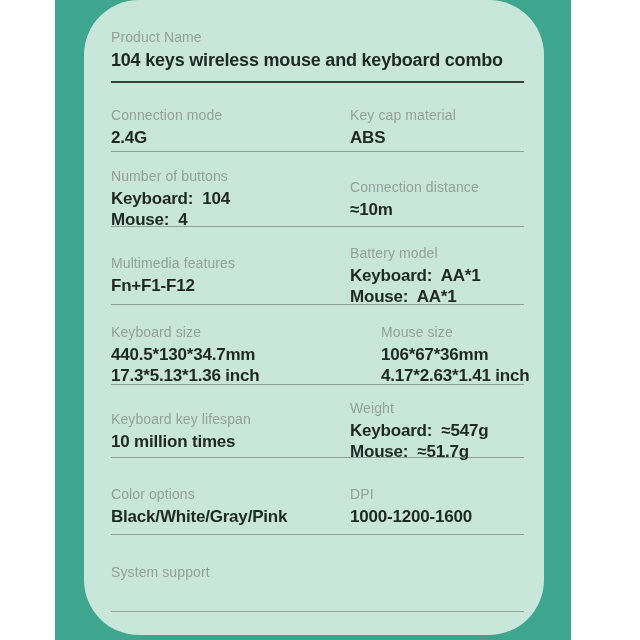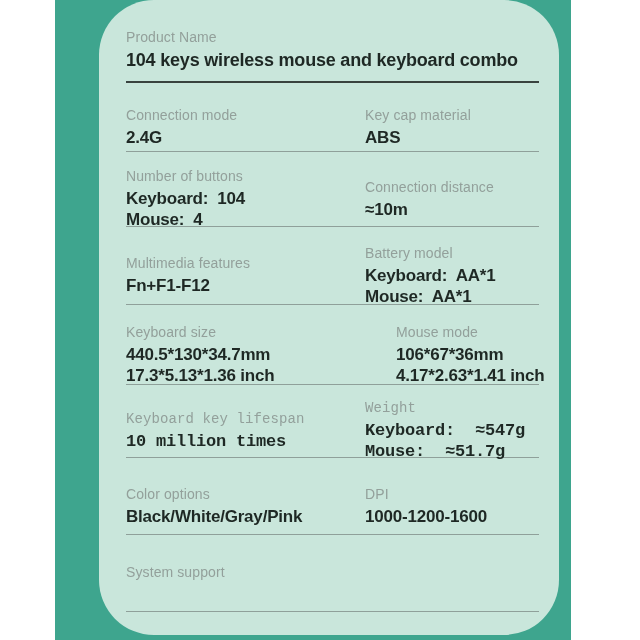--- a/index.html
+++ b/index.html
@@ -13,21 +13,21 @@
   }
   .stage { position: relative; width: 640px; height: 640px; background: #ffffff; }
   .band {
     position: absolute;
     left: 55px; top: 0;
     width: 516px; height: 640px;
     background: #3ea58e;
   }
   .card {
     position: absolute;
-    left: 99px; top: 0;
+    left: 84px; top: 0;
     width: 460px; height: 635px;
     background: #c9e6db;
     border-radius: 55px;
     box-sizing: border-box;
     padding: 0 20px 0 27px;
     display: flex;
     flex-direction: column;
   }
   .row {
     box-sizing: border-box;
@@ -36,21 +36,21 @@
     border-bottom: 1px solid #8fa09a;
     padding-top: 22px;
     padding-bottom: 2px;
   }
   .row-1 { height: 83px; padding-top: 22px; }
   .row-1 { border-bottom-color: #39433f; border-bottom-width: 2px; }
   .row-2 { height: 69px; }
   .row-3 { height: 75px; }
   .row-4 { height: 78px; }
   .row-5 { height: 80px; gap: 31px; }
-  .row-6 { height: 73px; font-family: Liberation Mono, monospace; }
+  .row-6 { height: 73px; }
   .row-7 { height: 77px; }
   .row-8 { height: 77px; padding-top: 4px; }
   .col-left  { width: 239px; flex: 0 0 auto; }
   .col-right { flex: 1 1 auto; }
   .col-full  { flex: 1 1 auto; }
   .label {
     font-size: 14px;
     line-height: 17px;
     color: #93a09b;
     letter-spacing: 0.1px;
@@ -116,21 +116,21 @@
       </div>
     </div>
 
     <div class="row row-5">
       <div class="col-left">
         <div class="label">Keyboard size</div>
         <div class="value">440.5*130*34.7mm</div>
         <div class="value">17.3*5.13*1.36 inch</div>
       </div>
       <div class="col-right">
-        <div class="label">Mouse mode</div>
+        <div class="label">Mouse size</div>
         <div class="value">106*67*36mm</div>
         <div class="value">4.17*2.63*1.41 inch</div>
       </div>
     </div>
 
     <div class="row row-6">
       <div class="col-left">
         <div class="label">Keyboard key lifespan</div>
         <div class="value">10 million times</div>
       </div>

